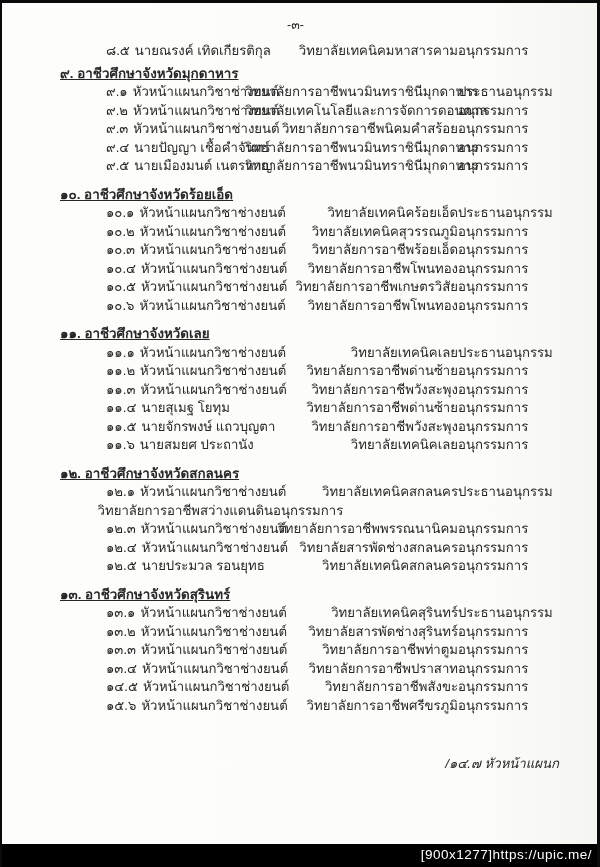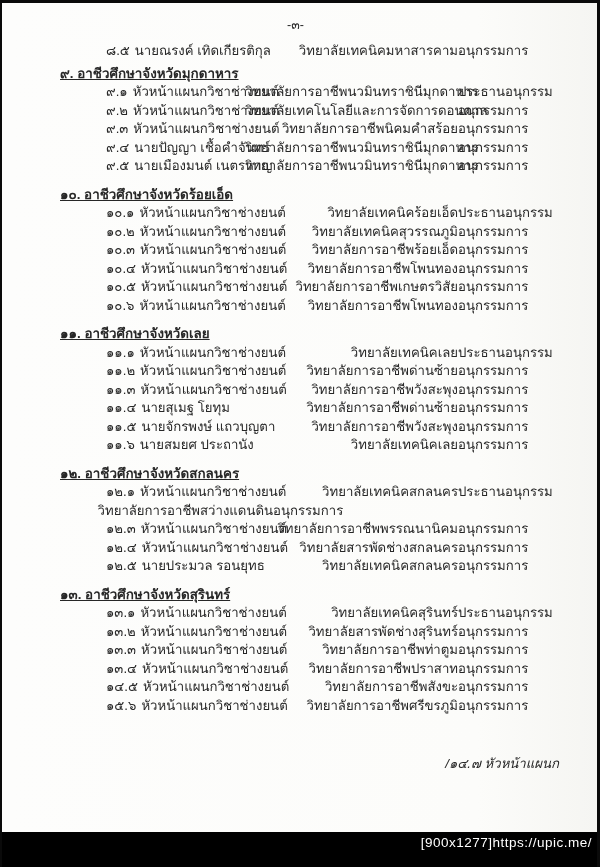--- a/index.html
+++ b/index.html
@@ -67,21 +67,21 @@
     font-size: 13.2px;
     margin-top: 38px;
     padding-right: 2px;
     font-style: italic;
   }
   .watermark-bar {
     position: absolute;
     left: 0;
     right: 0;
     bottom: 0;
-    height: 35px;
+    height: 23px;
     background: #000000;
     color: #ffffff;
     box-sizing: border-box;
     font-size: 13.5px;
     line-height: 22px;
     text-align: right;
     padding-right: 5px;
     letter-spacing: 0.5px;
   }
 </style>

